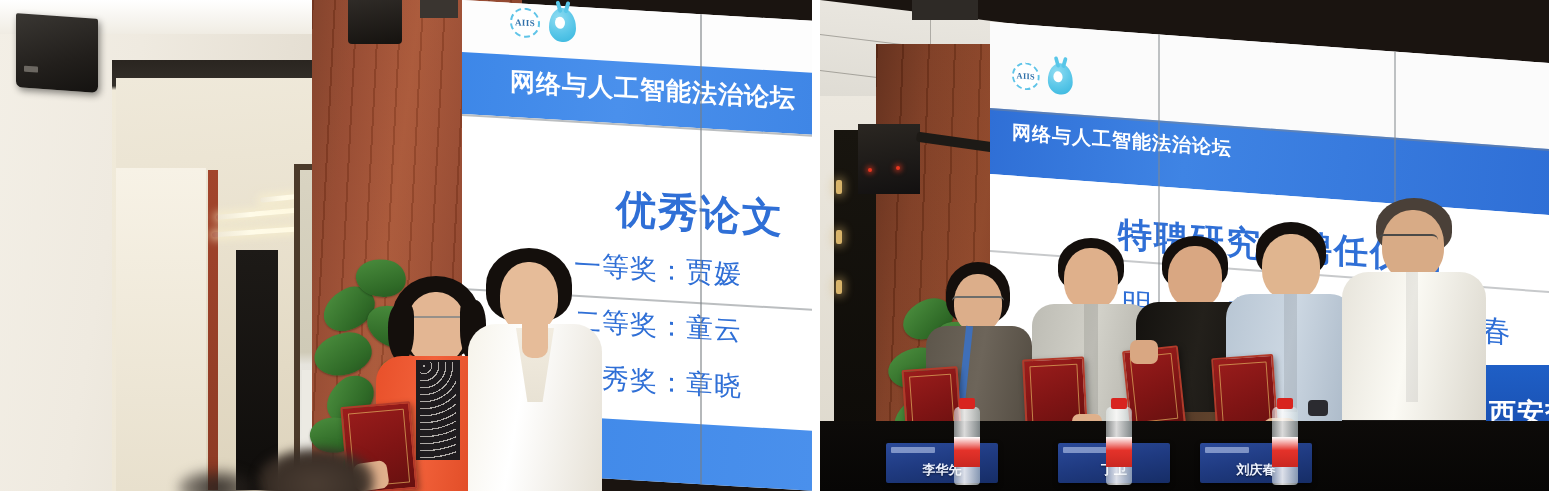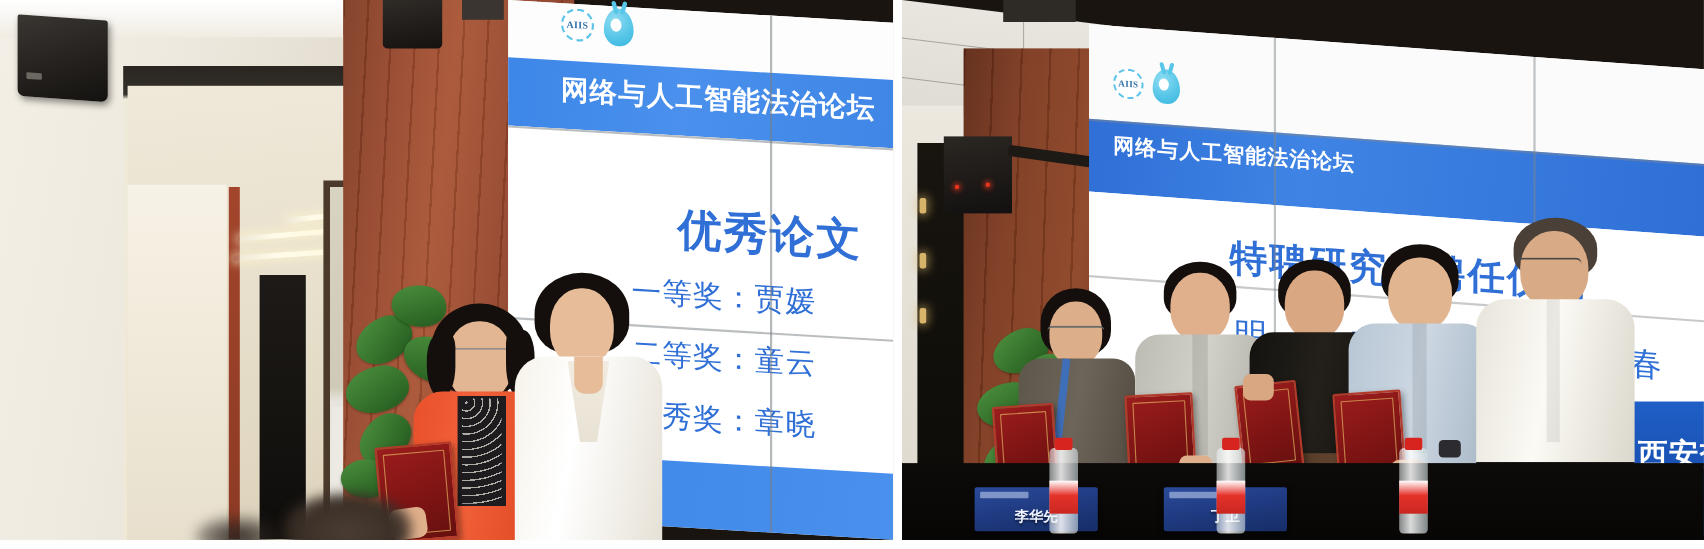--- a/index.html
+++ b/index.html
@@ -420,20 +420,24 @@
 
     <div class="r-table">
       <div class="plate" style="left:66px;width:112px;">
         <span class="plate-logo"></span>
         <span class="plate-name">李华先</span>
       </div>
       <div class="plate" style="left:238px;width:112px;">
         <span class="plate-logo"></span>
         <span class="plate-name">丁卫</span>
       </div>
+      <div class="plate" style="left:380px;width:112px;">
+        <span class="plate-logo"></span>
+        <span class="plate-name">刘庆春</span>
+      </div>
 
       <div class="bottle" style="left:134px;">
         <span class="bottle-cap"></span>
           <span class="bottle-label"></span>
       </div>
       <div class="bottle" style="left:286px;">
         <span class="bottle-cap"></span>
           <span class="bottle-label"></span>
       </div>
       <div class="bottle" style="left:452px;">

